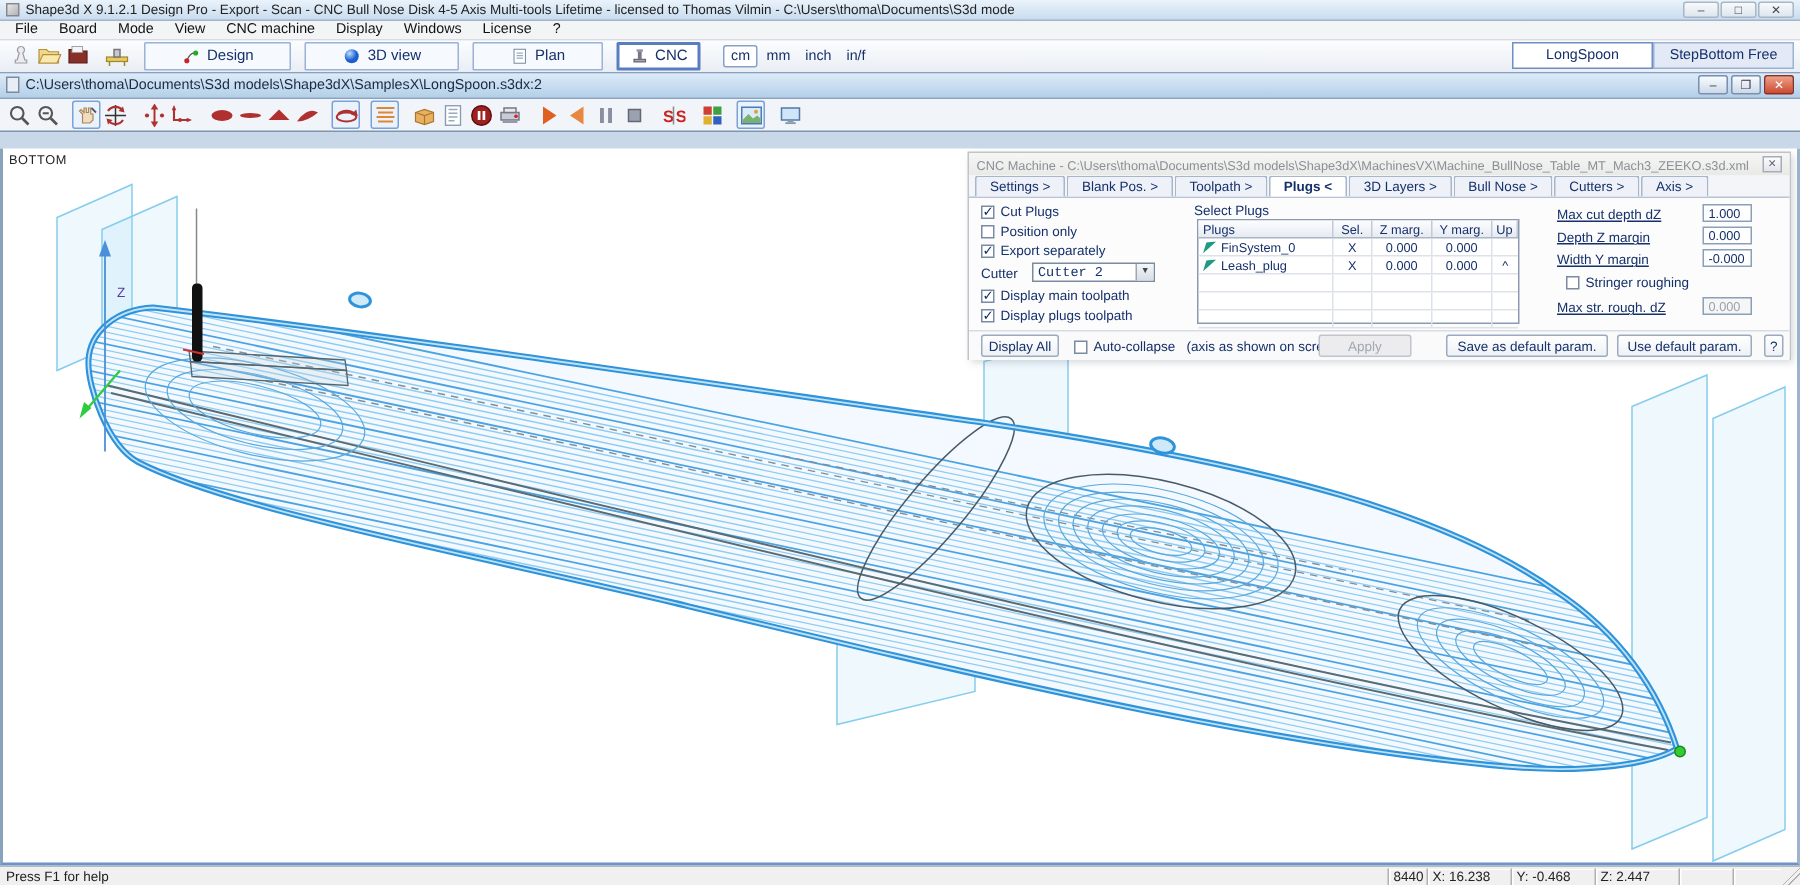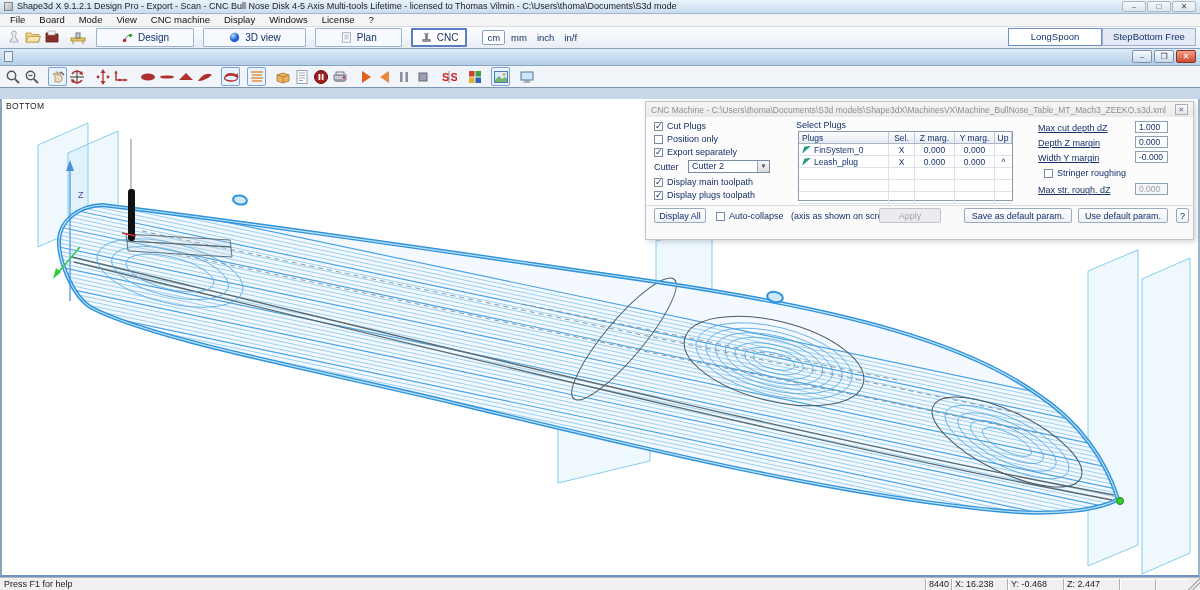--- a/index.html
+++ b/index.html
@@ -64,21 +64,21 @@
   .pclose { margin-left:auto; width:13px; height:11px; text-align:center; line-height:10px; color:#667;
     background:linear-gradient(#fdfdfd,#e2e4e8); border:1px solid #aab; font-size:7px; }
   .ptabs { display:flex; padding-left:4px; height:15px; border-bottom:1px solid #b8c2d2; background:#f3f5f8; }
   .ptab { padding:1px 9px; font-size:9px; color:#15306b; border:1px solid #a8b6ca; border-bottom:none; background:#eef1f7; margin-right:1px; border-radius:2px 2px 0 0; }
   .ptab.active { background:#fff; font-weight:bold; position:relative; top:0px; }
   .pbody { position:relative; height:88px; background:#fcfcfc; }
   .cbrow { position:absolute; display:flex; align-items:center; gap:4px; color:#15306b; font-size:9px; white-space:nowrap; }
   .cb { width:9px; height:9px; background:#fff; border:1px solid #7a8aa0; display:inline-block; position:relative; }
   .cb.checked::after { content:"✓"; position:absolute; left:0px; top:-2px; font-size:9px; color:#15306b; }
   .cutlabel { position:absolute; color:#15306b; }
-  .select { position:absolute; width:82px; height:13px; background:#fff; border:1px solid #7a8aa0; display:flex; align-items:flex-start; font-size:9px; color:#15306b; padding-left:3px; }
+  .select { position:absolute; width:82px; height:13px; background:#fff; border:1px solid #7a8aa0; display:flex; align-items:flex-end; font-size:9px; color:#15306b; padding-left:3px;font-family:Liberation Mono, monospace; }
   .select .arrow { margin-left:auto; width:12px; height:11px; background:linear-gradient(#f4f6f8,#d8dde4); border-left:1px solid #9aa8ba; text-align:center; line-height:10px; font-size:6px; color:#445; }
   .sp-label { position:absolute; left:150px; top:3px; color:#15306b; }
   .sp-table { position:absolute; left:152px; top:14px; width:215px; height:70px; background:#fff; border:1px solid #8a9ab0; }
   .tr { display:flex; height:12px; border-bottom:1px solid #dde2ea; }
   .tr.head { background:linear-gradient(#fdfdfe,#e6ebf2); border-bottom:1px solid #aab6c6; }
   .td { padding:0 3px; font-size:8.5px; color:#15306b; border-right:1px solid #dde2ea; display:flex; align-items:center; gap:3px; overflow:hidden; white-space:nowrap; }
   .tr.head .td { border-right:1px solid #c2cad6; }
   .td.c1{width:90px;} .td.c2{width:26px; justify-content:center;} .td.c3{width:40px; justify-content:center;} .td.c4{width:40px; justify-content:center;} .td.c5{width:17px; justify-content:center; border-right:none;}
   .plugicon { width:9px; height:8px; background:#1f9a86; clip-path:polygon(0 100%, 25% 10%, 100% 0, 45% 55%); }
   .param-label { position:absolute; color:#15306b; white-space:nowrap;text-decoration:underline; }
@@ -203,20 +203,21 @@
         <span>in/f</span>
       </span>
     <span class="boardtabs">
       <span class="boardtab active">LongSpoon</span>
       <span class="boardtab">StepBottom Free</span>
     </span>
   </div>
 
   <div class="doctitle">
     <span class="docicon"></span>
+    <span>C:\Users\thoma\Documents\S3d models\Shape3dX\SamplesX\LongSpoon.s3dx:2</span>
     <span class="docctl">
       <span>–</span>
       <span>❐</span>
       <span class="close">✕</span>
     </span>
   </div>
 
   <div class="toolbar2">
       <span class="icon">
         <svg viewBox="0 0 16 16">
@@ -505,20 +506,30 @@
       </g>
 
       <circle cx="1118" cy="492" r="3.5" fill="#33cc33" stroke="#1a8a1a" stroke-width="1"></circle>
     </svg>
 
     <div class="panel">
       <div class="ptitle">
         <span>CNC Machine - C:\Users\thoma\Documents\S3d models\Shape3dX\MachinesVX\Machine_BullNose_Table_MT_Mach3_ZEEKO.s3d.xml</span>
         <span class="pclose">✕</span>
       </div>
+      <div class="ptabs">
+          <span class="ptab">Settings &gt;</span>
+          <span class="ptab">Blank Pos. &gt;</span>
+          <span class="ptab">Toolpath &gt;</span>
+          <span class="ptab active">Plugs &lt;</span>
+          <span class="ptab">3D Layers &gt;</span>
+          <span class="ptab">Bull Nose &gt;</span>
+          <span class="ptab">Cutters &gt;</span>
+          <span class="ptab">Axis &gt;</span>
+        </div>
       <div class="pbody">
         <span class="cbrow" style="left:8px; top:4px">
             <span class="cb checked"></span>
             <span>Cut Plugs</span>
           </span>
         <span class="cbrow" style="left:8px; top:17px">
             <span class="cb"></span>
             <span>Position only</span>
           </span>
         <span class="cbrow" style="left:8px; top:30px">

